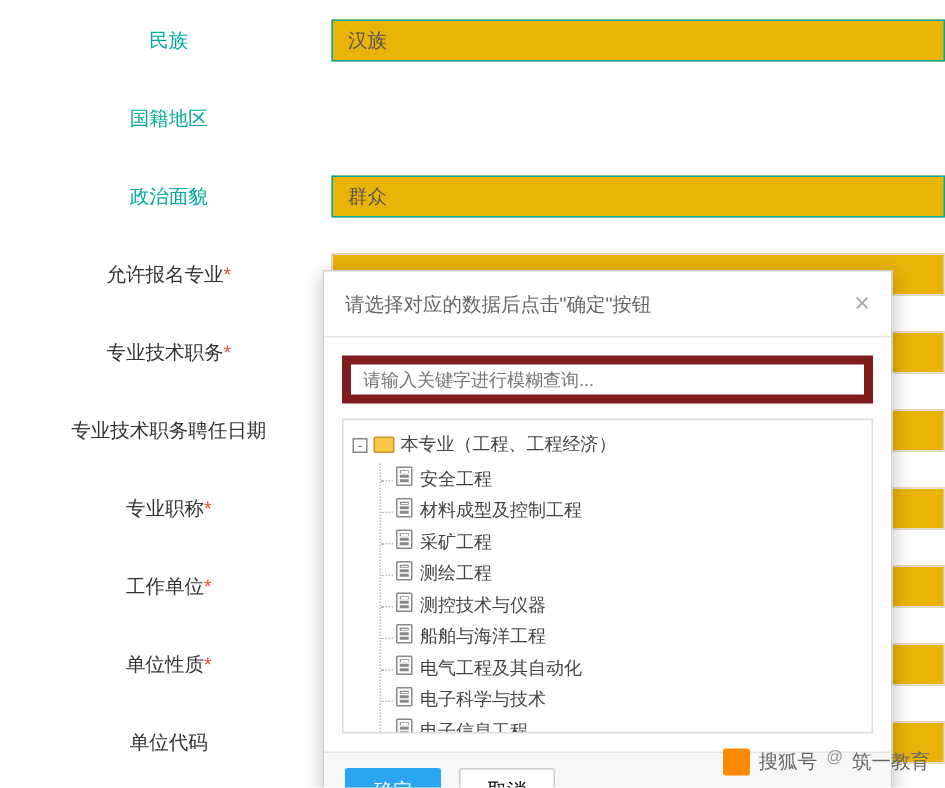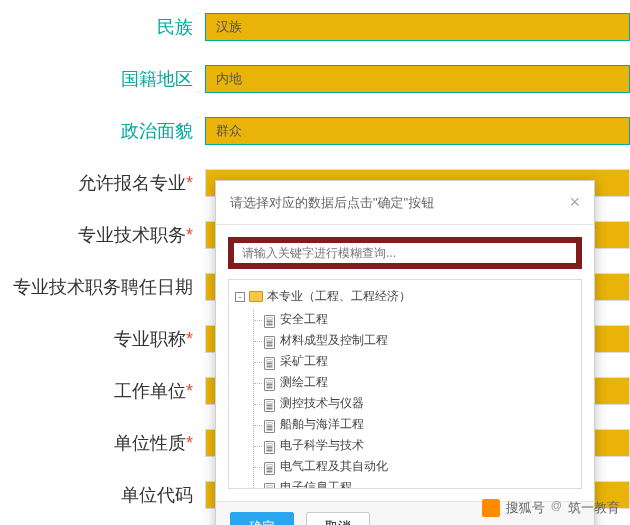--- a/index.html
+++ b/index.html
@@ -1,57 +1,56 @@
 <!DOCTYPE html>
 <html><head>
   <meta charset="utf-8">
   <style>
     * { box-sizing: border-box; margin: 0; padding: 0; }
     body { font-family: "Microsoft YaHei", sans-serif; font-size: 13px; background: #fff; width: 630px; height: 525px; position: relative; overflow: hidden; }
     .form { padding-top: 10px; }
     .row { display: flex; align-items: center; margin-bottom: 18px; min-height: 34px; }
-    .label { width: 205px; text-align: right; padding-right: 12px; color: #333; font-size: 18px; }
+    .label { width: 205px; text-align: center; padding-right: 12px; color: #333; font-size: 13px; margin-left: 16px; }
     .label.teal { color: #00a99d; font-weight: 500; }
     .label .req { color: #e84c3d; }
     .field { flex: 1; height: 28px; border: 1px solid #ddd; padding: 0 10px; display: flex; align-items: center; color: #555; background: #eab308; }
     .field.teal { border-color: #00a99d; }
     .modal-backdrop { position: absolute; inset: 0; }
     .modal { position: absolute; left: 215px; top: 180px; width: 380px; background: #fff; border: 1px solid #d0d0d0; box-shadow: 0 3px 12px rgba(0,0,0,0.25); }
     .modal-header { height: 44px; border-bottom: 1px solid #e5e5e5; display: flex; align-items: center; justify-content: space-between; padding: 0 14px; }
     .modal-title { color: #666; font-size: 13px; }
     .modal-close { font-size: 18px; color: #aaa; cursor: pointer; }
     .modal-body { padding: 12px; }
     .search-input { width: 100%; height: 32px; border: 6px solid #7f1d1d; padding: 0 8px; font-size: 12px; color: #999; outline: none; }
     .tree { height: 210px; border: 1px solid #ddd; margin-top: 10px; padding: 8px 6px; overflow: hidden; font-size: 12px; color: #444; }
     .tree-root { display: flex; align-items: center; gap: 4px; margin-bottom: 4px; }
     .tree-toggle { width: 10px; height: 10px; border: 1px solid #888; font-size: 9px; line-height: 8px; text-align: center; color: #666; cursor: pointer; }
     .folder-icon { width: 14px; height: 11px; background: #fbc748; border: 1px solid #c7952a; border-radius: 1px; display: inline-block; }
     .tree-children { margin-left: 18px; border-left: 1px dotted #bbb; padding-left: 0; }
-    .tree-leaf { display: flex; align-items: flex-end; gap: 5px; padding: 2px 0 2px 10px; position: relative; }
+    .tree-leaf { display: flex; align-items: flex-start; gap: 5px; padding: 2px 0 2px 10px; position: relative; }
     .tree-leaf::before { content: ""; position: absolute; left: 0; top: 50%; width: 8px; border-top: 1px dotted #bbb; }
     .doc-icon { width: 11px; height: 13px; background: #fff; border: 1px solid #888; border-radius: 1px; display: inline-block; position: relative; }
     .doc-icon::after { content: ""; position: absolute; top: 2px; left: 2px; right: 2px; height: 1px; box-shadow: 0 0 0 0.5px #888, 0 3px 0 0.5px #888, 0 6px 0 0.5px #888; }
     .modal-footer { border-top: 1px solid #e5e5e5; padding: 10px 14px; display: flex; gap: 12px; background: #f7f7f7; }
     .btn { height: 30px; padding: 0 18px; border: 1px solid #ccc; background: #fff; font-size: 13px; cursor: pointer; border-radius: 2px; }
     .btn.primary { background: #2aa5f0; border-color: #2aa5f0; color: #fff; }
     .watermark { position: absolute; right: 10px; bottom: 8px; display: flex; gap: 6px; font-size: 13px; color: #666; }
     .wm-logo { width: 18px; height: 18px; background: #ff8a00; border-radius: 2px; }
     .wm-sep { font-size: 11px; color: #999; }
   </style>
 </head>
 <body>
 
 <div class="form">
     <div class="row">
       <div class="label teal">民族</div>
       <div class="field teal">汉族</div>
     </div>
     <div class="row">
       <div class="label teal">国籍地区</div>
-      <div class="field teal">内地</div>
     </div>
     <div class="row">
       <div class="label teal">政治面貌</div>
       <div class="field teal">群众</div>
     </div>
     <div class="row">
       <div class="label">允许报名专业<span class="req">*</span></div>
       <div class="field"></div>
     </div>
     <div class="row">
@@ -114,25 +113,25 @@
             <div class="tree-leaf">
               <span class="doc-icon"></span>
               <span>测控技术与仪器</span>
             </div>
             <div class="tree-leaf">
               <span class="doc-icon"></span>
               <span>船舶与海洋工程</span>
             </div>
             <div class="tree-leaf">
               <span class="doc-icon"></span>
-              <span>电子科学与技术</span>
+              <span>电气工程及其自动化</span>
             </div>
             <div class="tree-leaf">
               <span class="doc-icon"></span>
-              <span>电气工程及其自动化</span>
+              <span>电子科学与技术</span>
             </div>
             <div class="tree-leaf">
               <span class="doc-icon"></span>
               <span>电子信息工程</span>
             </div>
           </div>
       </div>
     </div>
     <div class="modal-footer">
       <button class="btn primary">确定</button>

